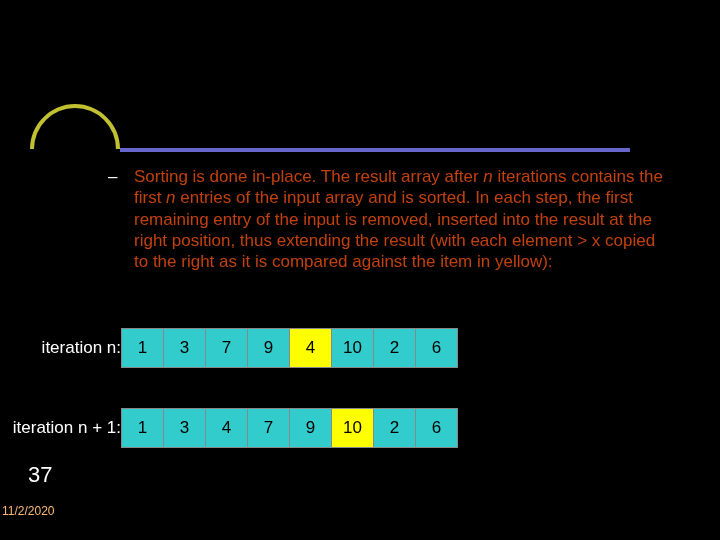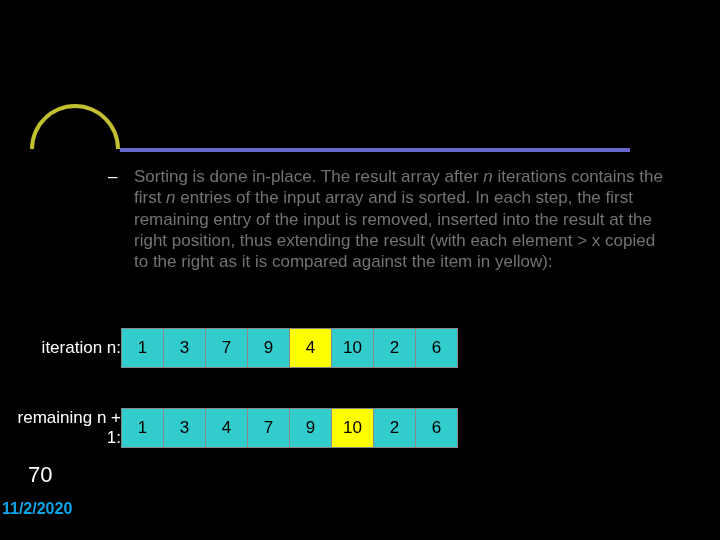--- a/index.html
+++ b/index.html
@@ -30,21 +30,21 @@
     border-right-color: transparent;
     border-bottom-color: transparent;
     transform: rotate(45deg);
     background: #000;
   }
   .main-text {
     position: absolute;
     top: 166px;
     left: 134px;
     width: 540px;
-    color: #737373;
+    color: #c2410c;
     font-size: 17px;
     line-height: 1.25;
   }
   .bullet {
     position: absolute;
     top: 167px;
     left: 108px;
     color: #fff;
     font-size: 17px;
   }
@@ -86,23 +86,22 @@
     position: absolute;
     left: 28px;
     top: 462px;
     color: #fff;
     font-size: 22px;
   }
   .date {
     position: absolute;
     left: 2px;
     bottom: 22px;
-    color: #0ea5e9;
-    font-size: 16px;
-    font-weight: bold;
+    color: #fdba74;
+    font-size: 12px;
   }
   .italic { font-style: italic; }
 </style>
 </head>
 <body>
 
 <div class="decorative-curve"></div>
 <div class="decorative-circle"></div>
 
 <div class="bullet">–</div>
@@ -119,27 +118,27 @@
       <div class="cell sorted">7</div>
       <div class="cell sorted">9</div>
       <div class="cell current">4</div>
       <div class="cell unsorted">10</div>
       <div class="cell unsorted">2</div>
       <div class="cell unsorted">6</div>
     </div>
 </div>
 
 <div class="array-row row2">
-  <div class="row-label">remaining n + 1:</div>
+  <div class="row-label">iteration n + 1:</div>
   <div class="cells" id="cells-1">
       <div class="cell sorted">1</div>
       <div class="cell sorted">3</div>
       <div class="cell sorted">4</div>
       <div class="cell sorted">7</div>
       <div class="cell sorted">9</div>
       <div class="cell current">10</div>
       <div class="cell unsorted">2</div>
       <div class="cell unsorted">6</div>
     </div>
 </div>
 
-<div class="slide-number">70</div>
+<div class="slide-number">37</div>
 <div class="date">11/2/2020</div>
 
 </body></html>

